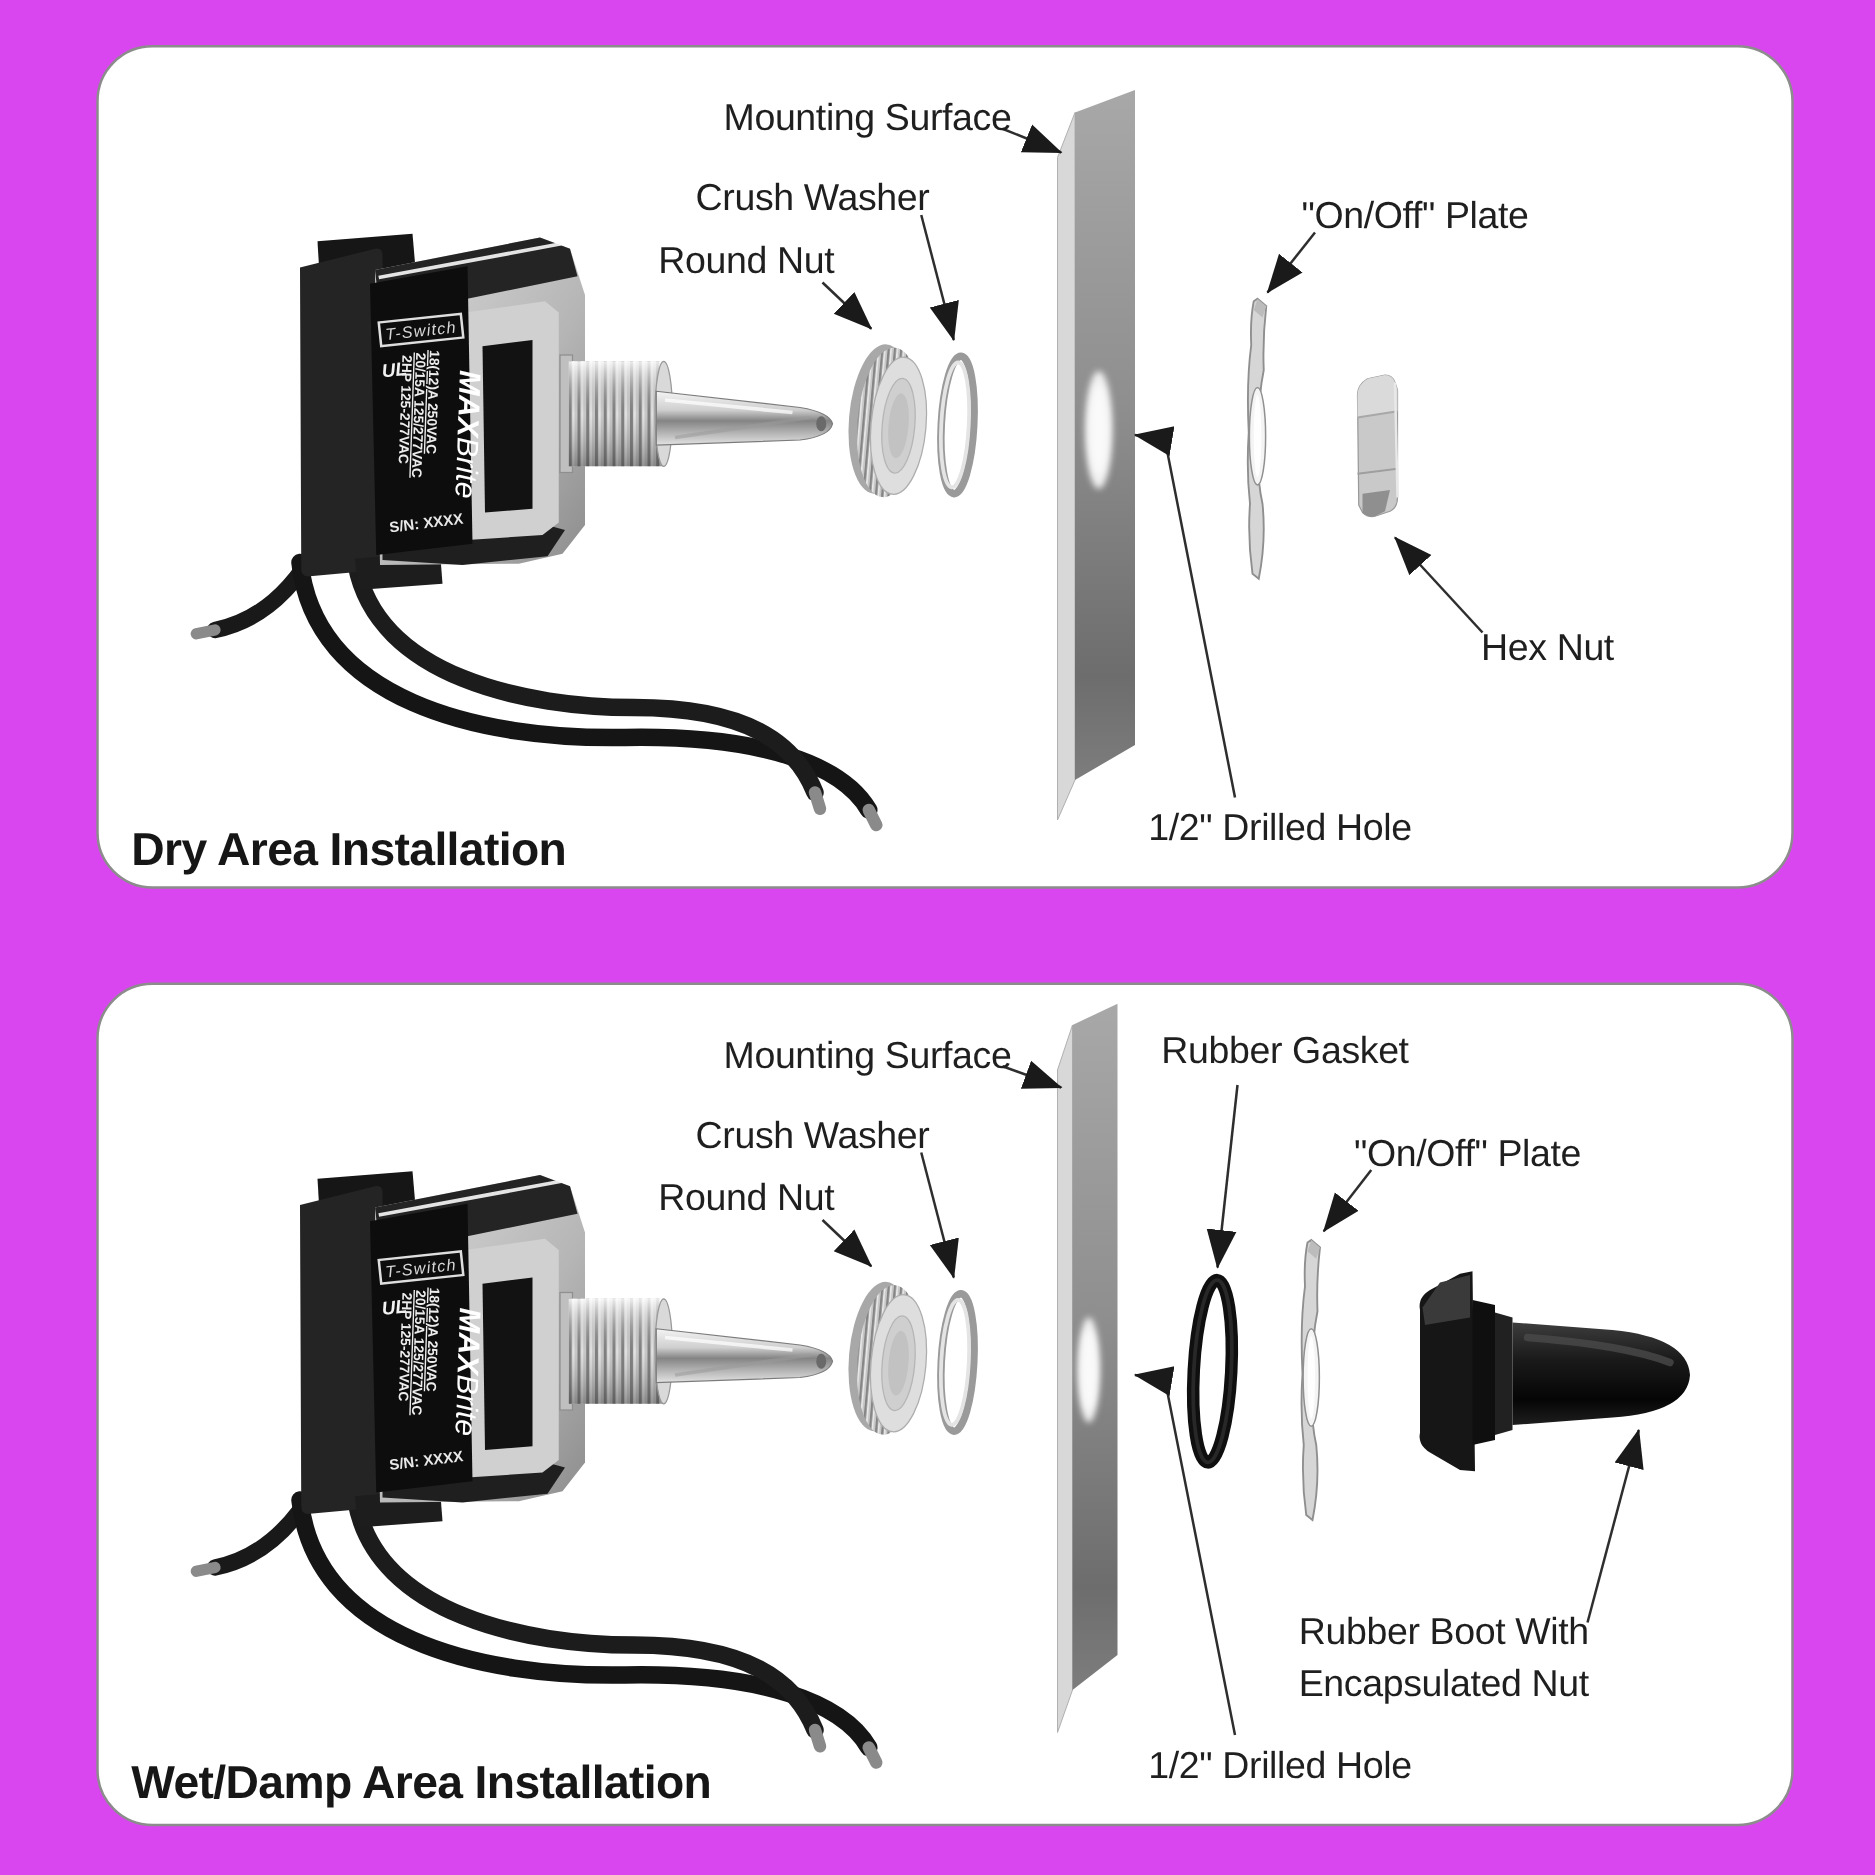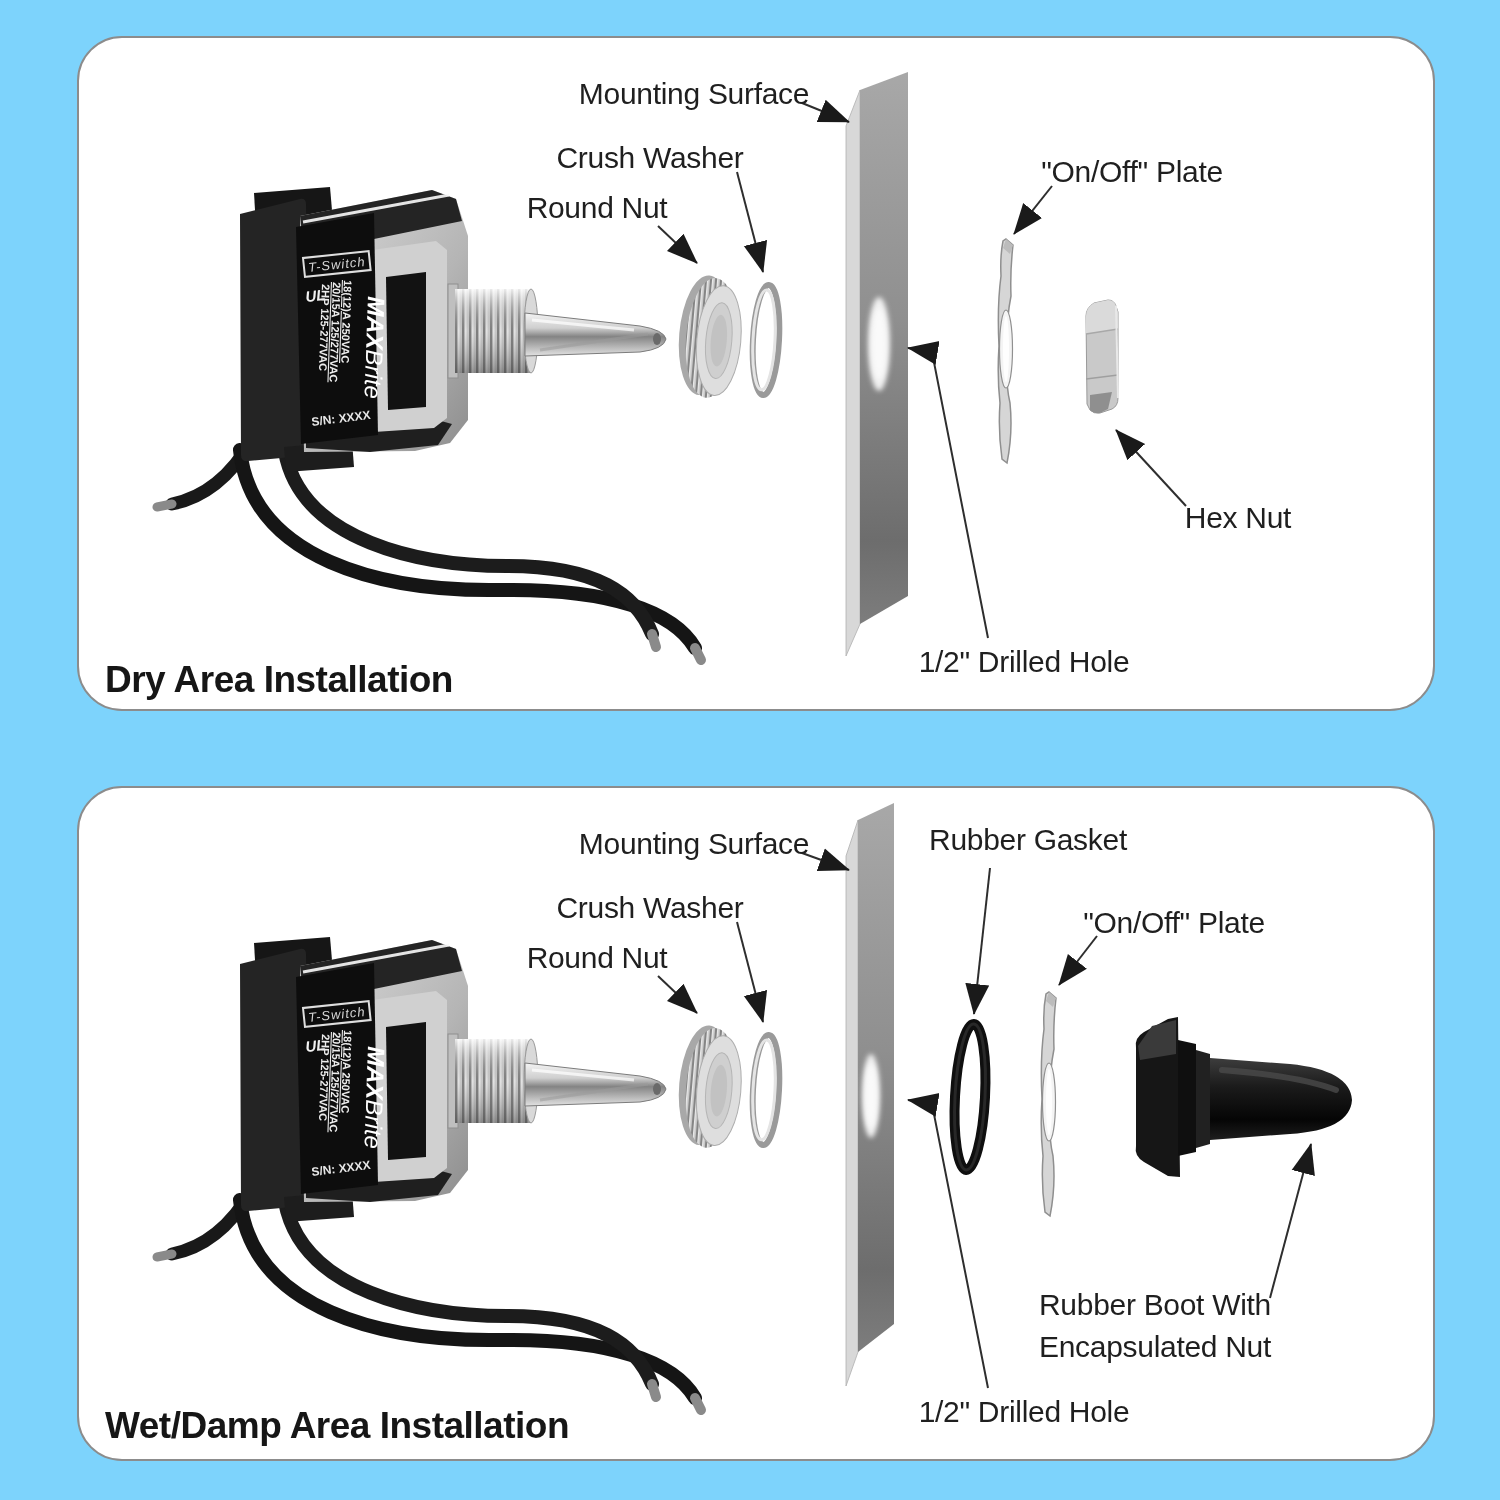--- a/index.html
+++ b/index.html
@@ -1,16 +1,16 @@
 <!DOCTYPE html>
 <html><head>
 <meta charset="utf-8">
 <style>
   html,body{margin:0;padding:0;background:#ffffff;}
-  .stage{position:relative;width:1500px;height:1500px;background:#7dd3fc;overflow:hidden;
+  .stage{position:relative;width:1500px;height:1500px;background:#d946ef;overflow:hidden;
          font-family:"Liberation Sans", sans-serif;}
   svg text{font-family:"Liberation Sans", sans-serif;}
   .part-label{font-size:30px;fill:#1f1f1f;letter-spacing:-0.3px;}
   .panel-title{font-size:37px;font-weight:bold;fill:#161616;letter-spacing:-0.5px;}
   .lead{stroke:#2e2e2e;stroke-width:2;fill:none;}
 </style>
 </head>
 <body>
 
 <div class="stage">

